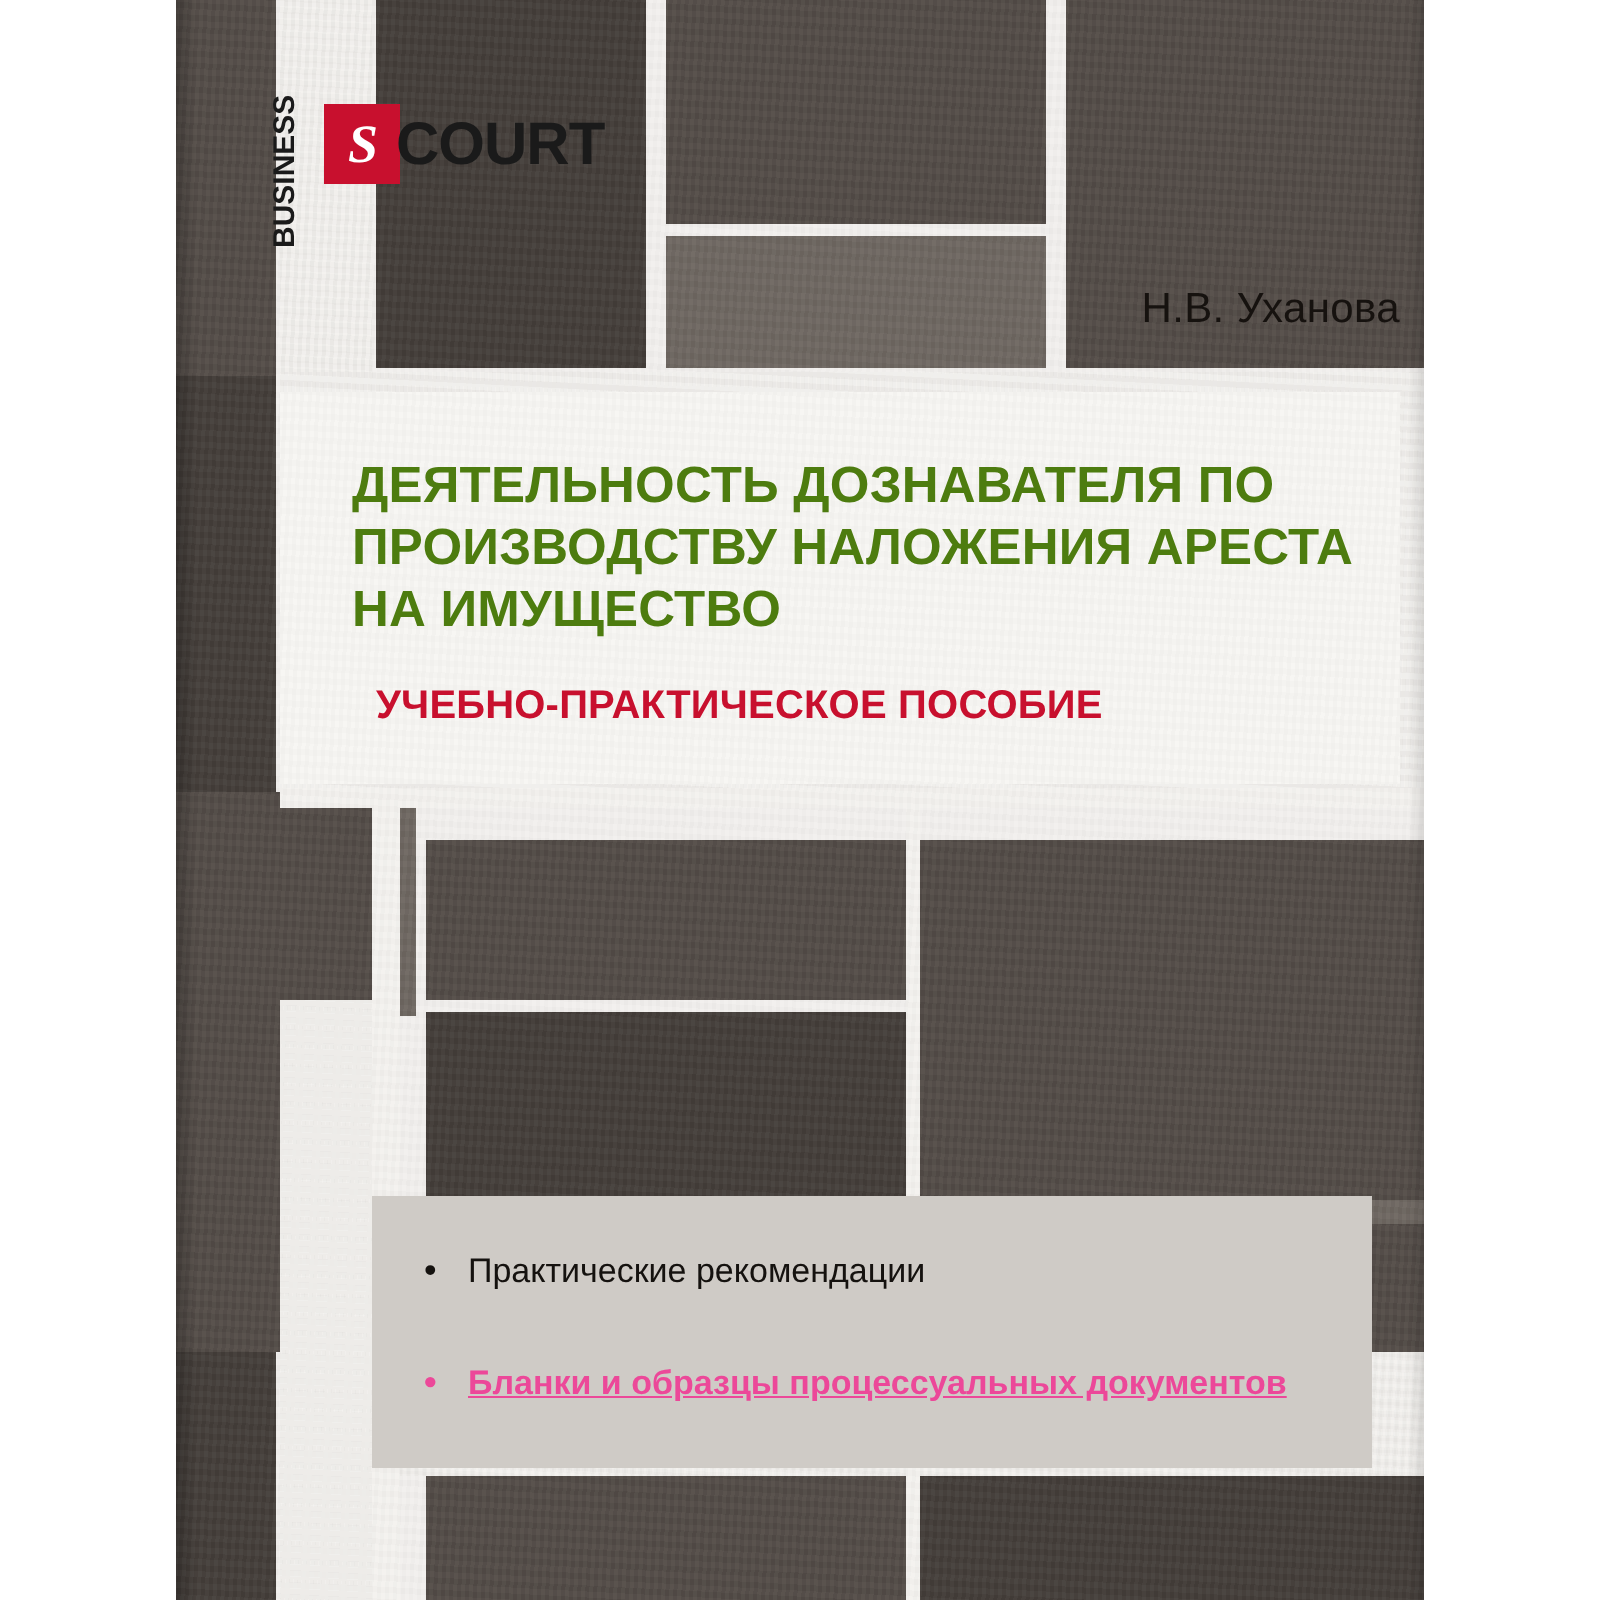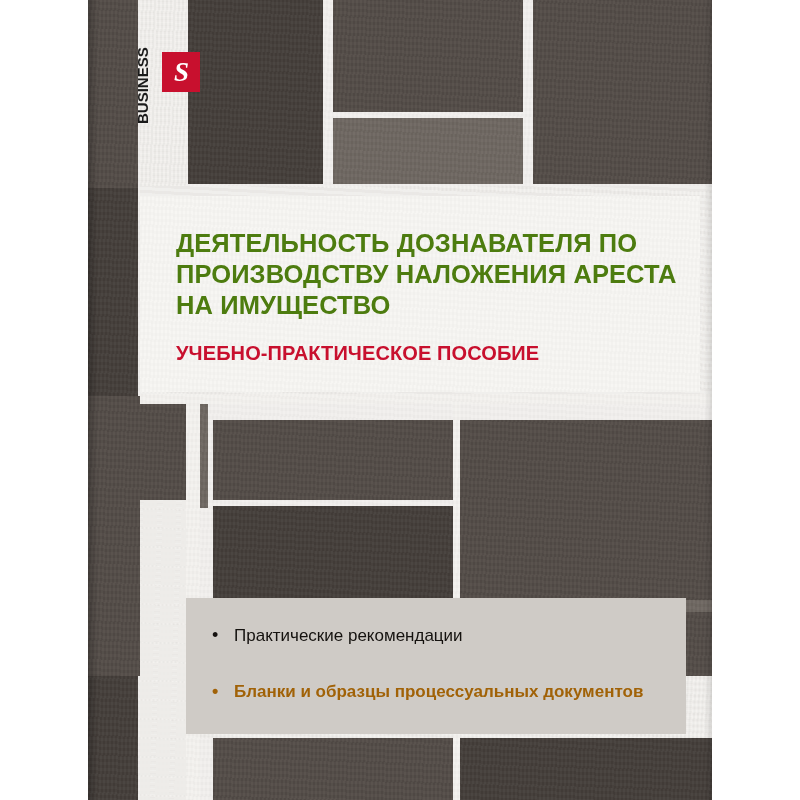--- a/index.html
+++ b/index.html
@@ -131,21 +131,21 @@
     top: 228px;
     width: 520px;
     font-size: 25.5px;
     font-weight: bold;
     line-height: 31px;
     color: #4d7c0f;
     letter-spacing: .1px;
   }
   .title-sub {
     position: absolute;
-    left: 176px;
+    left: 188px;
     top: 341px;
     width: 520px;
     font-size: 20px;
     font-weight: bold;
     line-height: 24px;
     color: #c8102e;
     letter-spacing: .1px;
   }
 
   
@@ -174,23 +174,24 @@
   }
   .bullet::before {
     content: "•";
     position: absolute;
     left: 4px;
     top: -1px;
     font-size: 18px;
     line-height: 24px;
   }
   .bullet.accent {
-    color: #a16207;
+    color: #ec4899;
     font-weight: bold;
     margin-bottom: 0;
+    text-decoration: underline;
   }
 
   
   .spine {
     position: absolute;
     left: 88px; top: 0;
     width: 10px; height: 800px;
     background: linear-gradient(to right, rgba(0,0,0,0.22), rgba(0,0,0,0));
   }
   .edge-right {
@@ -246,23 +247,25 @@
 
   <div class="spine"></div>
   <div class="edge-right"></div>
 
   <div class="title-panel">
       <div class="grain"></div>
     </div>
 
   <div class="logo">
     <div class="logo-mark">S</div>
+    <div class="logo-court">COURT</div>
     <div class="logo-business">BUSINESS</div>
   </div>
 
+  <div class="author">Н.В. Уханова</div>
 
   <div class="title-main">ДЕЯТЕЛЬНОСТЬ ДОЗНАВАТЕЛЯ ПО ПРОИЗВОДСТВУ НАЛОЖЕНИЯ АРЕСТА НА ИМУЩЕСТВО</div>
   <div class="title-sub">УЧЕБНО-ПРАКТИЧЕСКОЕ ПОСОБИЕ</div>
 
   <div class="bullets-panel"></div>
   <div class="bullets">
     <div class="bullet">Практические рекомендации</div>
     <div class="bullet accent">Бланки и образцы процессуальных документов</div>
   </div>
 

